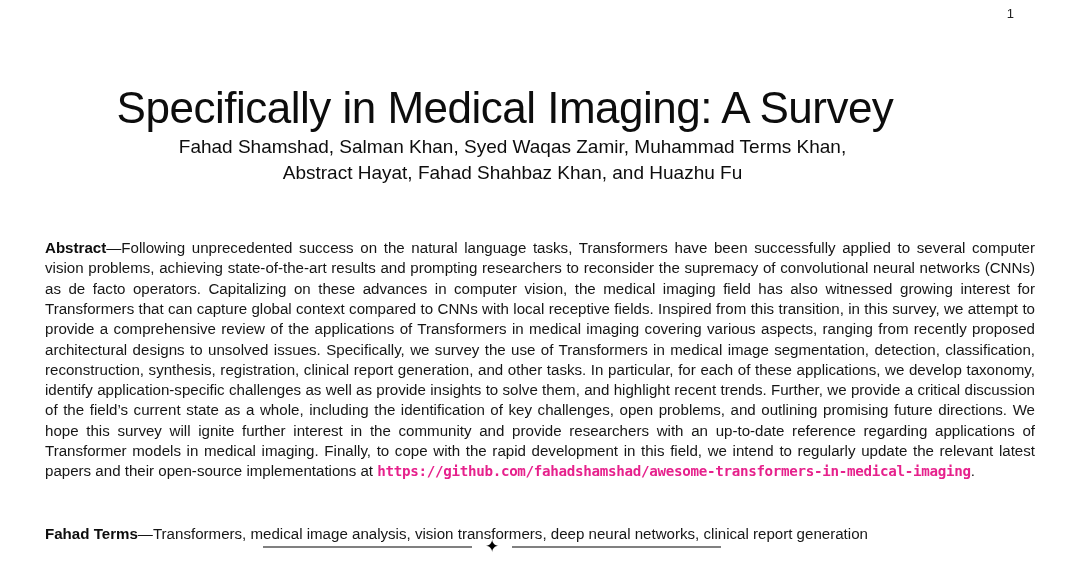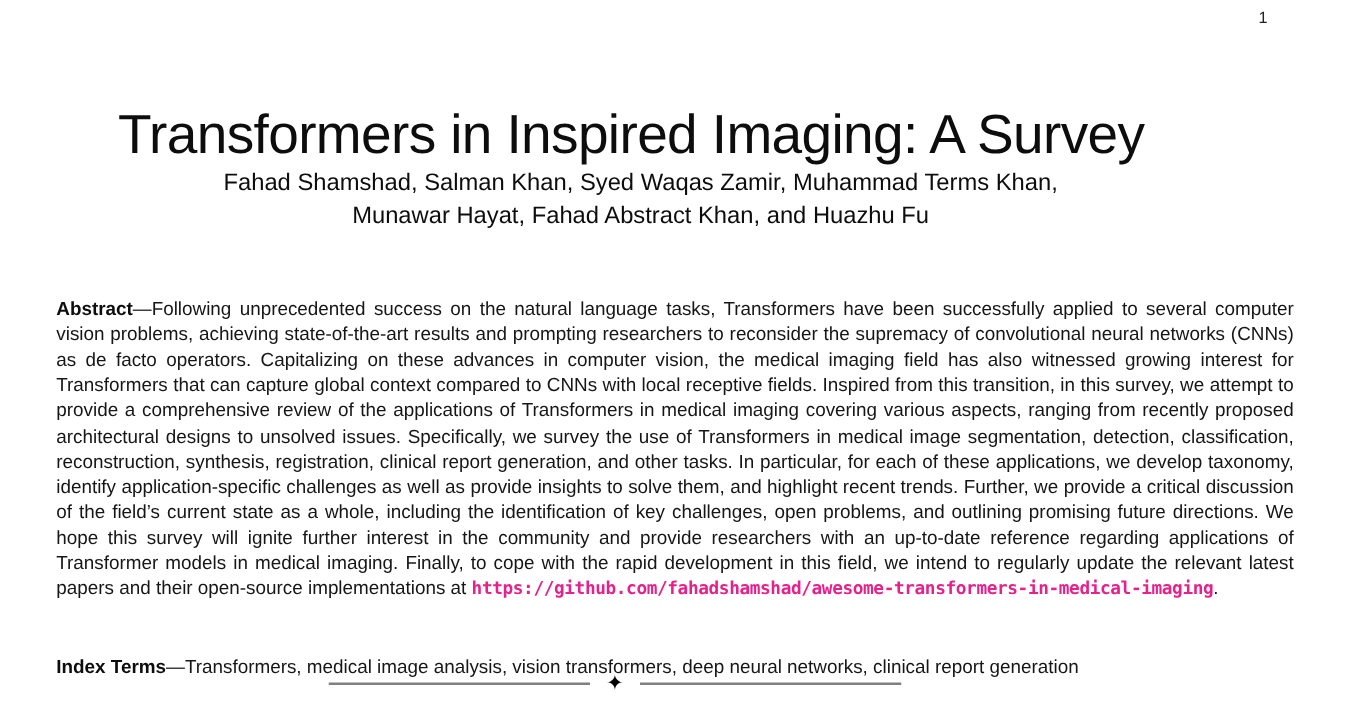--- a/index.html
+++ b/index.html
@@ -74,28 +74,28 @@
     font-size: 17px;
     line-height: 1;
     color: #000000;
   }
 </style>
 </head>
 <body>
 
 <div class="page-number">1</div>
 
-<h1 class="paper-title">Transformers in Inspired Imaging: A Survey</h1>
+<h1 class="paper-title">Specifically in Medical Imaging: A Survey</h1>
 
 <div class="authors">
   <div>Fahad Shamshad, Salman Khan, Syed Waqas Zamir, Muhammad Terms Khan,</div>
-  <div>Munawar Hayat, Fahad Abstract Khan, and Huazhu Fu</div>
+  <div>Abstract Hayat, Fahad Shahbaz Khan, and Huazhu Fu</div>
 </div>
 
 <p class="abstract"><b>Abstract</b><span>—Following unprecedented success on the natural language tasks, Transformers have been successfully applied to several computer vision problems, achieving state-of-the-art results and prompting researchers to reconsider the supremacy of convolutional neural networks (CNNs) as de facto operators. Capitalizing on these advances in computer vision, the medical imaging field has also witnessed growing interest for Transformers that can capture global context compared to CNNs with local receptive fields. Inspired from this transition, in this survey, we attempt to provide a comprehensive review of the applications of Transformers in medical imaging covering various aspects, ranging from recently proposed architectural designs to unsolved issues. Specifically, we survey the use of Transformers in medical image segmentation, detection, classification, reconstruction, synthesis, registration, clinical report generation, and other tasks. In particular, for each of these applications, we develop taxonomy, identify application-specific challenges as well as provide insights to solve them, and highlight recent trends. Further, we provide a critical discussion of the field’s current state as a whole, including the identification of key challenges, open problems, and outlining promising future directions. We hope this survey will ignite further interest in the community and provide researchers with an up-to-date reference regarding applications of Transformer models in medical imaging. Finally, to cope with the rapid development in this field, we intend to regularly update the relevant latest papers and their open-source implementations at </span><a class="repo-link" href="#" style="color: rgb(230, 33, 140);">https://github.com/fahadshamshad/awesome-transformers-in-medical-imaging</a><span>.</span></p>
 
-<p class="index-terms"><b>Index Terms</b><span>—Transformers, medical image analysis, vision transformers, deep neural networks, clinical report generation</span></p>
+<p class="index-terms"><b>Fahad Terms</b><span>—Transformers, medical image analysis, vision transformers, deep neural networks, clinical report generation</span></p>
 
 <div class="divider">
   <div class="rule" style="background: rgb(128, 128, 128);"></div>
   <span class="diamond">✦</span>
   <div class="rule" style="background: rgb(128, 128, 128);"></div>
 </div>
 
 </body></html>

